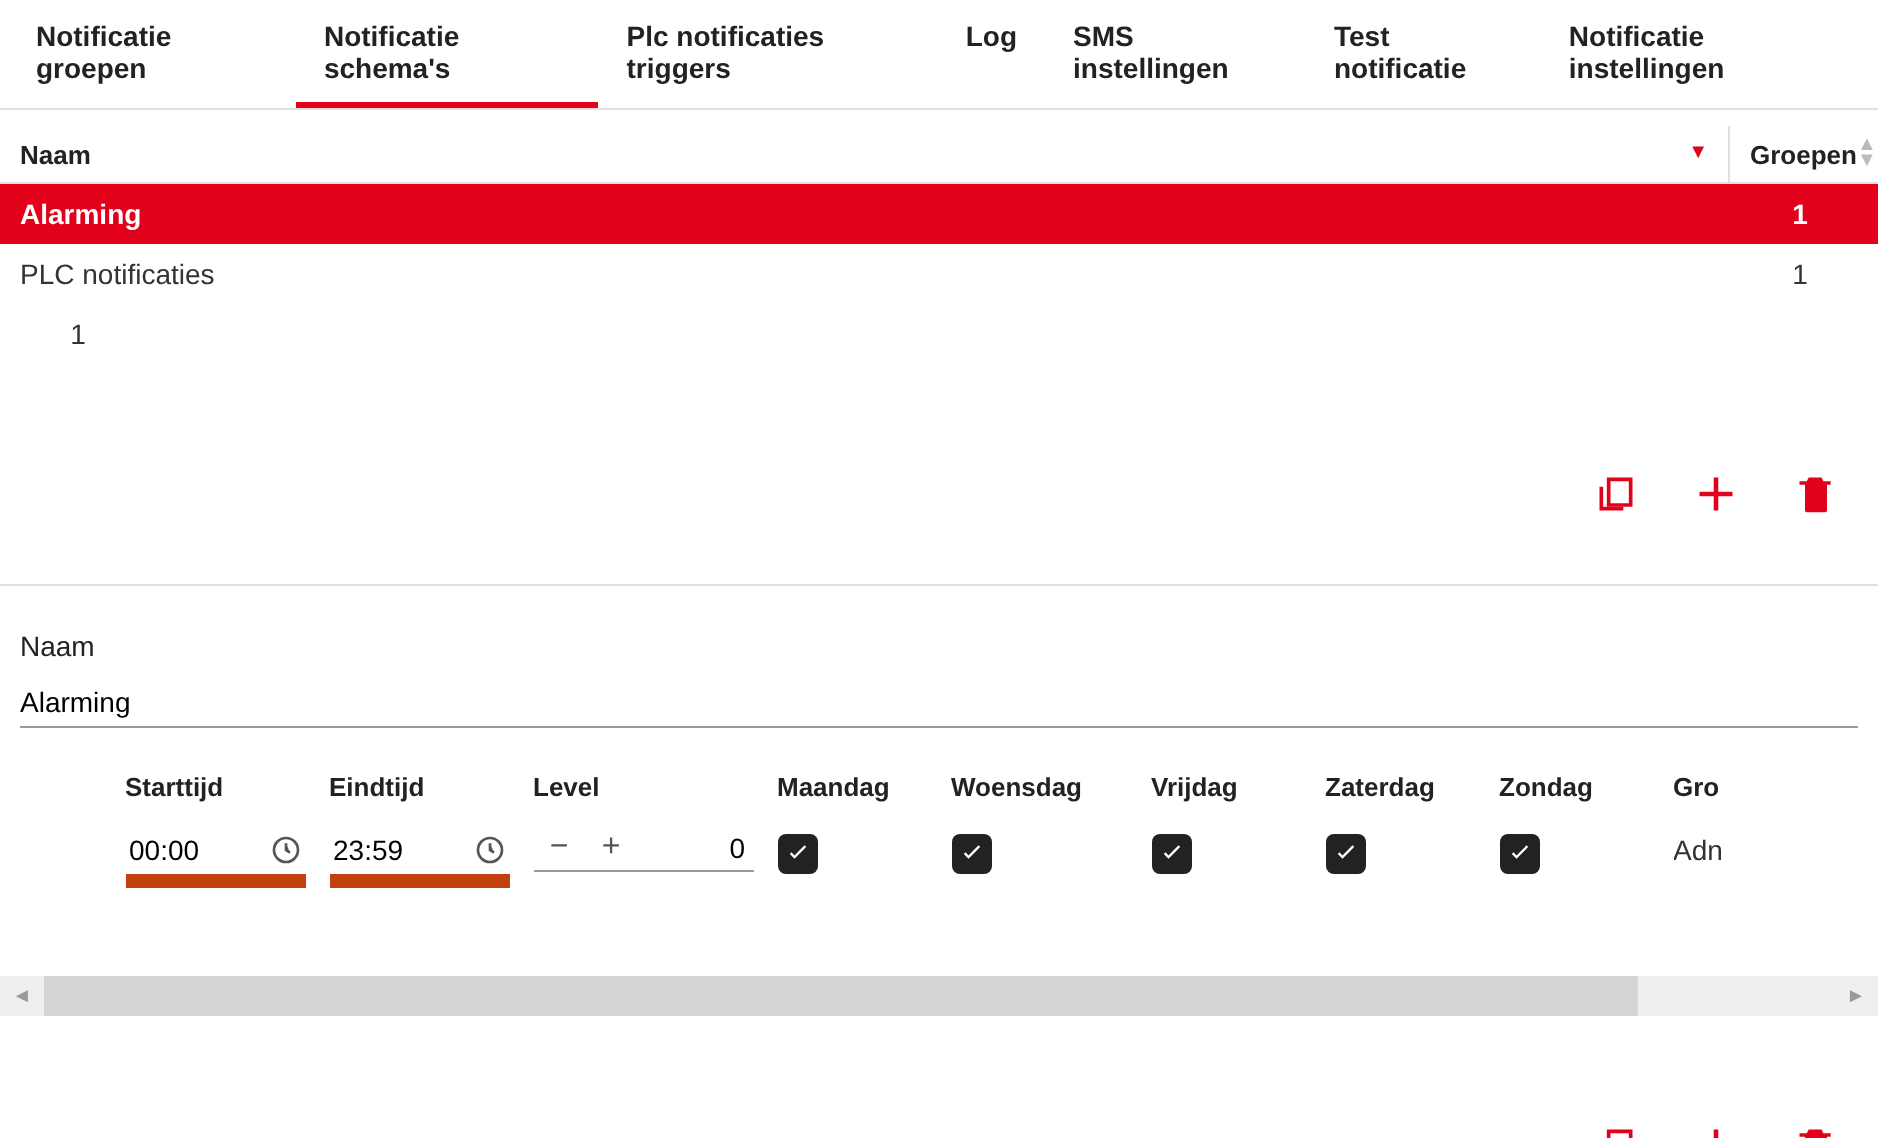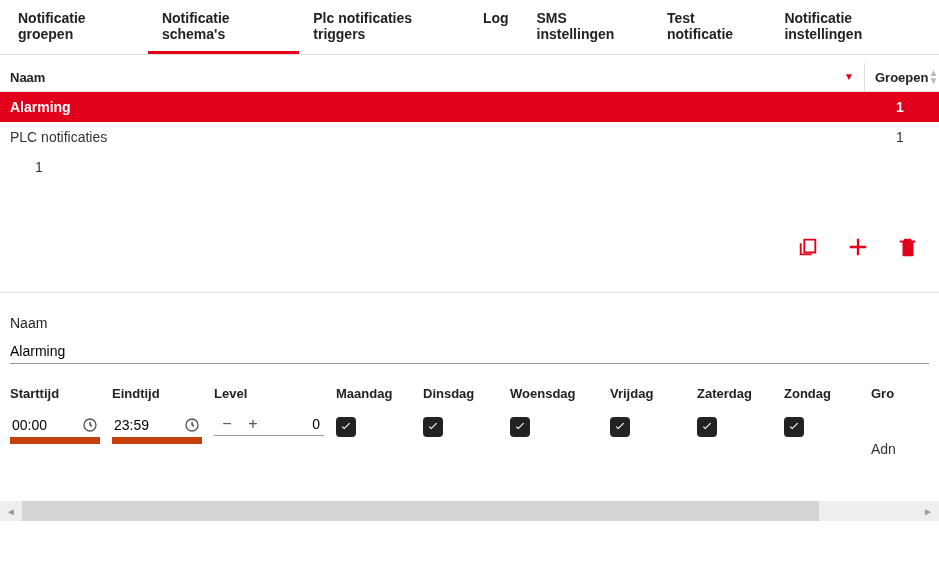--- a/index.html
+++ b/index.html
@@ -80,20 +80,21 @@
       padding: 4px 0;
       font-size: 14px;
       width: calc(100% - 20px);
       outline: none;
     }
     .grid {
       display: flex;
       padding: 0 10px;
       overflow: hidden;
       width: 100%;
+      justify-content: center;
     }
     .grid-col {
       display: flex;
       flex-direction: column;
       margin-right: 12px;
     }
     .grid-hdr {
       font-weight: 600;
       font-size: 13px;
       color: #222;
@@ -122,21 +123,21 @@
     .stepper-btn { width: 18px; height: 18px; display: flex; align-items: center; justify-content: center; color: #555; cursor: pointer; font-size: 16px; }
     .level-input input { border: none; width: 50px; text-align: right; font-size: 14px; outline: none; }
     .chk-cell { display: flex; align-items: center; height: 28px; }
     .chk {
       width: 20px; height: 20px; border-radius: 4px; background: #222;
       display: flex; align-items: center; justify-content: center; cursor: pointer;
     }
     .chk svg { width: 14px; height: 14px; fill: #fff; }
     .day-col { width: 75px; }
     .big-day-col { width: 88px; }
-    .overflow-cell { width: 40px; overflow: hidden; white-space: nowrap; font-size: 14px; padding-top: 4px; margin-top: 24px; }
+    .overflow-cell { width: 40px; overflow: hidden; white-space: nowrap; font-size: 14px; padding-top: 4px; }
     .scrollbar {
       display: flex;
       align-items: center;
       margin: 44px 0 10px;
       height: 20px;
     }
     .scroll-btn {
       width: 22px; height: 20px; background: #eee; display: flex;
       align-items: center; justify-content: center; color: #999; cursor: pointer;
       font-size: 10px;
@@ -245,30 +246,20 @@
   <div class="grid-col day-col">
     <div class="grid-hdr">Maandag</div>
     <div class="chk-cell">
         <div class="chk">
           <svg viewBox="0 0 24 24">
             <path d="M9 16l-4-4 1.4-1.4L9 13.2l8.6-8.6L19 6z"></path>
           </svg>
         </div>
       </div>
   </div>
-  <div class="grid-col day-col">
-    <div class="grid-hdr">Dinsdag</div>
-    <div class="chk-cell">
-        <div class="chk">
-          <svg viewBox="0 0 24 24">
-            <path d="M9 16l-4-4 1.4-1.4L9 13.2l8.6-8.6L19 6z"></path>
-          </svg>
-        </div>
-      </div>
-  </div>
   <div class="grid-col big-day-col">
     <div class="grid-hdr">Woensdag</div>
     <div class="chk-cell">
         <div class="chk">
           <svg viewBox="0 0 24 24">
             <path d="M9 16l-4-4 1.4-1.4L9 13.2l8.6-8.6L19 6z"></path>
           </svg>
         </div>
       </div>
   </div>

